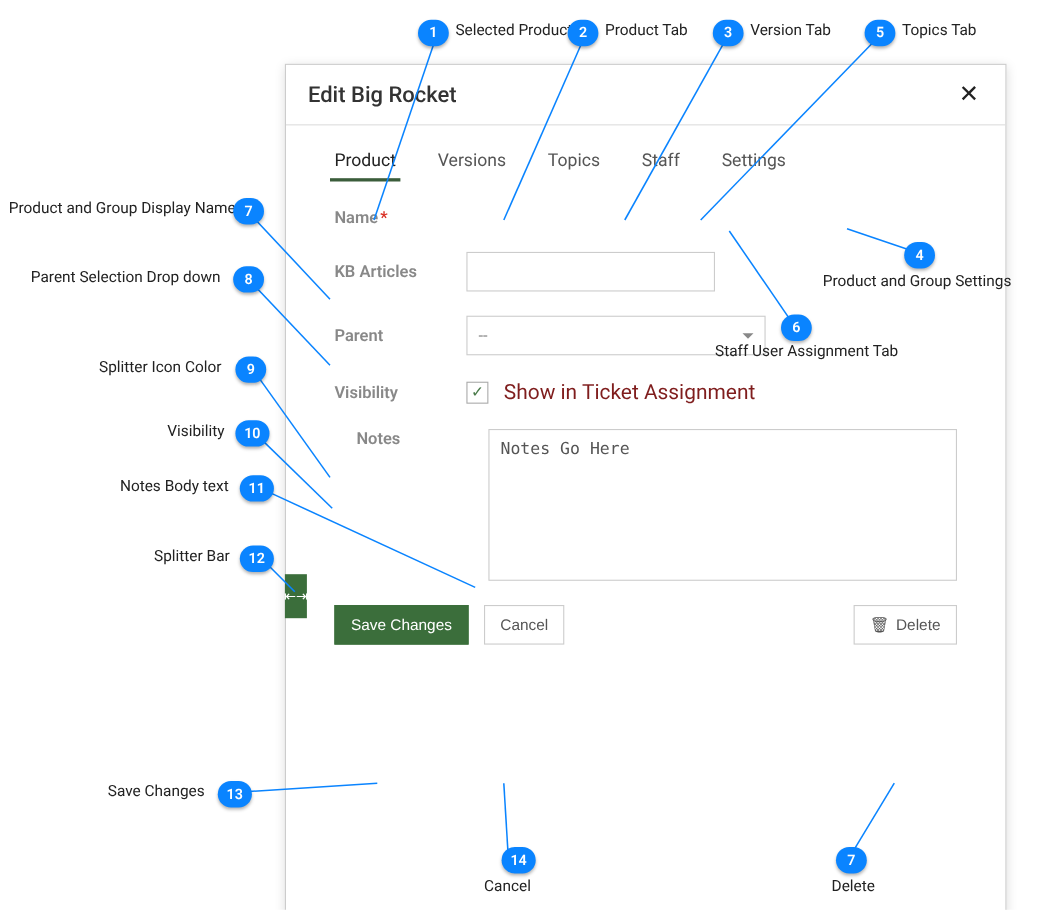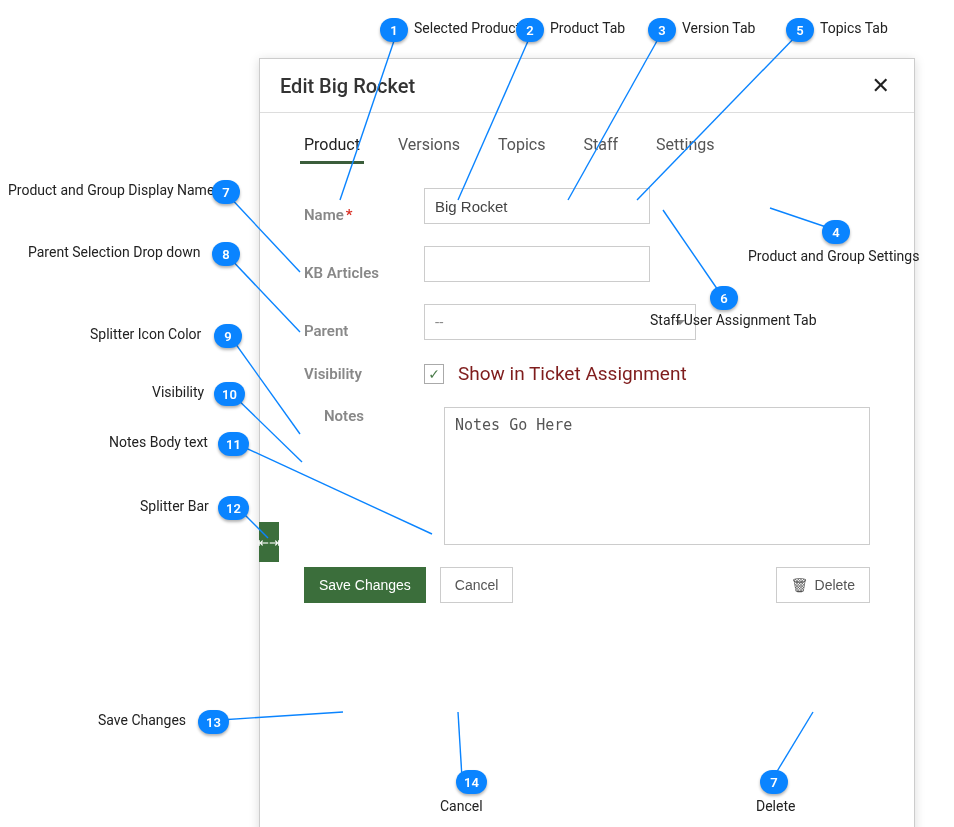--- a/index.html
+++ b/index.html
@@ -60,21 +60,21 @@
     position: absolute;
     left: -4px; right: -4px; bottom: 0;
     height: 3px;
     background: #3b5d3b;
   }
   .form {
     padding: 24px 44px 0 44px;
   }
   .row {
     display: flex;
-    align-items: flex-end;
+    align-items: center;
     margin-bottom: 22px;
   }
   .label {
     width: 120px;
     font-size: 15px;
     font-weight: 600;
     color: #888;
     flex-shrink: 0;
   }
   .req { color: #d93025; margin-left: 2px; }
@@ -232,21 +232,20 @@
     <div class="tab">Topics</div>
     <div class="tab">Staff</div>
     <div class="tab">Settings</div>
   </div>
 
   <div class="form">
     <div class="row">
       <div class="label">
         <span>Name</span><span class="req">*</span>
       </div>
-      <input class="text-input" value="Big Rocket" style="">
     </div>
 
     <div class="row">
       <div class="label">KB Articles</div>
       <input class="text-input kb-input" value="" style="">
     </div>
 
     <div class="row">
       <div class="label">Parent</div>
       <div class="select">

